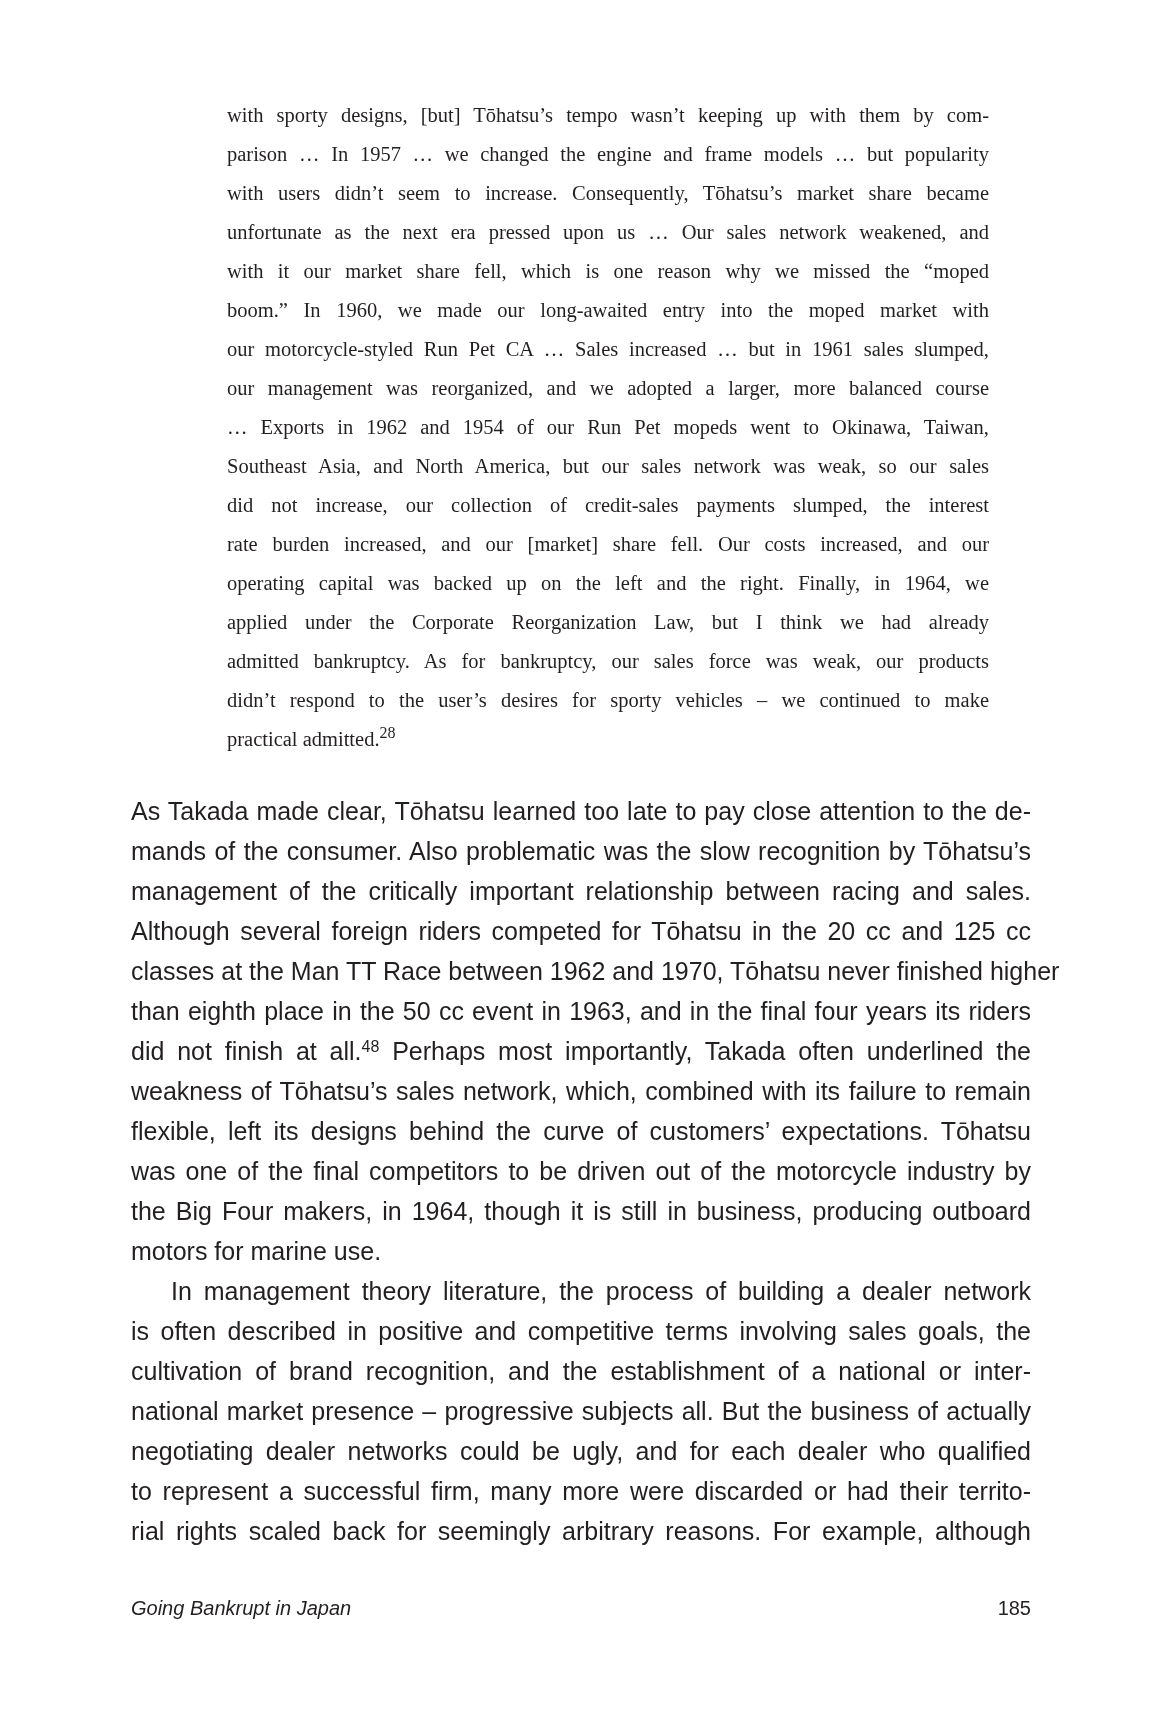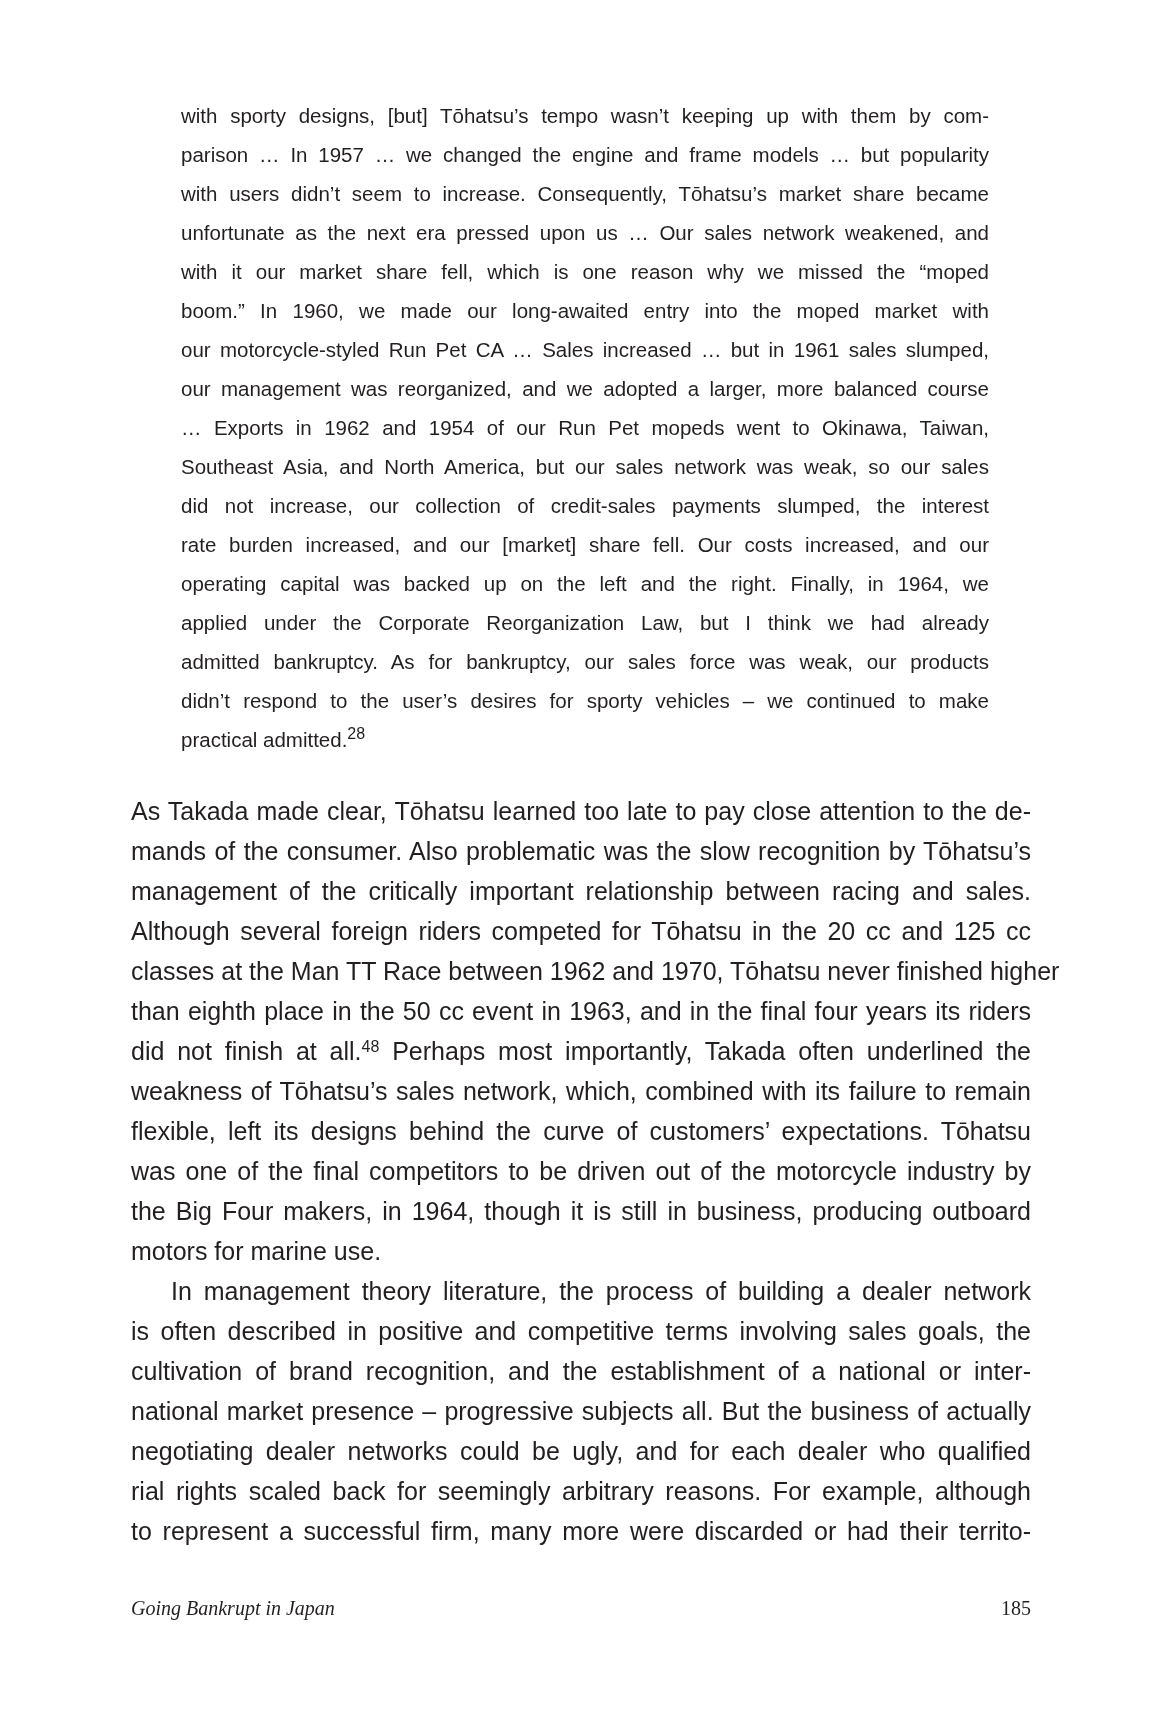--- a/index.html
+++ b/index.html
@@ -1,35 +1,35 @@
 <!DOCTYPE html>
 <html><head>
 <meta charset="utf-8">
 <style>
   html, body { margin: 0; padding: 0; background: #ffffff; }
   body { width: 1160px; height: 1722px; position: relative; overflow: hidden; color: #231f20; }
   .page { position: absolute; left: 0; top: 0; width: 1160px; height: 1722px; background: #ffffff; }
   .blockquote { position: absolute; left: 181px; top: 96px; width: 808px; }
   .bq-line {
-    font-family: Liberation Sans, sans-serif;
+    font-family: Liberation Serif, serif;
     font-size: 20.5px; line-height: 39px; height: 39px;
-    text-align: justify; text-align-last: justify; white-space: nowrap; overflow: visible;
+    text-align: justify; text-align-last: justify; white-space: nowrap; overflow: visible; margin-left: 46px;
   }
   .bq-line.last { text-align-last: left; }
   .body-text { position: absolute; left: 131px; top: 791px; width: 900px; }
   .body-line {
     font-family: Liberation Sans, sans-serif;
     font-size: 25px; line-height: 40px; height: 40px;
     text-align: justify; text-align-last: justify; white-space: nowrap;
   }
   .body-line.last { text-align-last: left; }
   .body-line.indent { padding-left: 40px; }
   sup.fn { font-size: 16px; vertical-align: 8px; line-height: 0; }
   .footer { position: absolute; left: 131px; top: 1597px; width: 900px; height: 30px;
-    font-family: Liberation Serif, serif; font-size: 20px; }
+    font-family: Liberation Sans, sans-serif; font-size: 20px; }
   .running-title { position: absolute; left: 0; top: 0; font-style: italic; }
   .page-number { position: absolute; right: 0; top: 0; }
 </style>
 </head>
 <body>
 
 <div class="page">
 
   <div class="blockquote">
     <div class="bq-line">with sporty designs, [but] Tōhatsu’s tempo wasn’t keeping up with them by com-</div>
@@ -65,22 +65,22 @@
       <div class="body-line">was one of the final competitors to be driven out of the motorcycle industry by</div>
       <div class="body-line">the Big Four makers, in 1964, though it is still in business, producing outboard</div>
       <div class="body-line last">motors for marine use.</div>
     </div>
     <div>
       <div class="body-line indent">In management theory literature, the process of building a dealer network</div>
       <div class="body-line">is often described in positive and competitive terms involving sales goals, the</div>
       <div class="body-line">cultivation of brand recognition, and the establishment of a national or inter-</div>
       <div class="body-line">national market presence – progressive subjects all. But the business of actually</div>
       <div class="body-line">negotiating dealer networks could be ugly, and for each dealer who qualified</div>
+      <div class="body-line">to represent a successful firm, many more were discarded or had their territo-</div>
       <div class="body-line">rial rights scaled back for seemingly arbitrary reasons. For example, although</div>
-      <div class="body-line">to represent a successful firm, many more were discarded or had their territo-</div>
     </div>
   </div>
 
   <div class="footer">
     <span class="running-title">Going Bankrupt in Japan</span>
     <span class="page-number">185</span>
   </div>
 
 </div>
 

